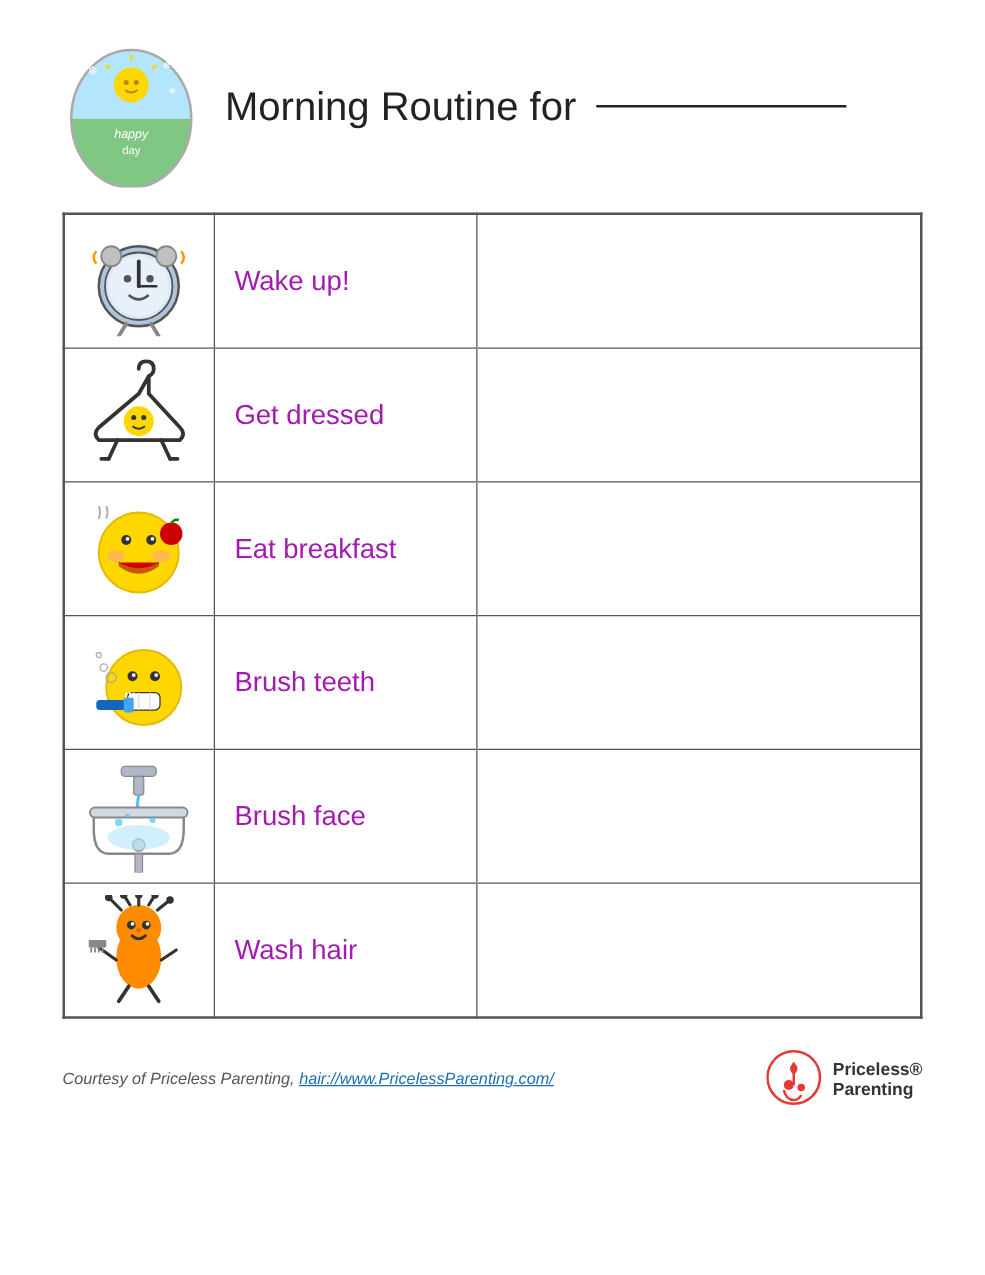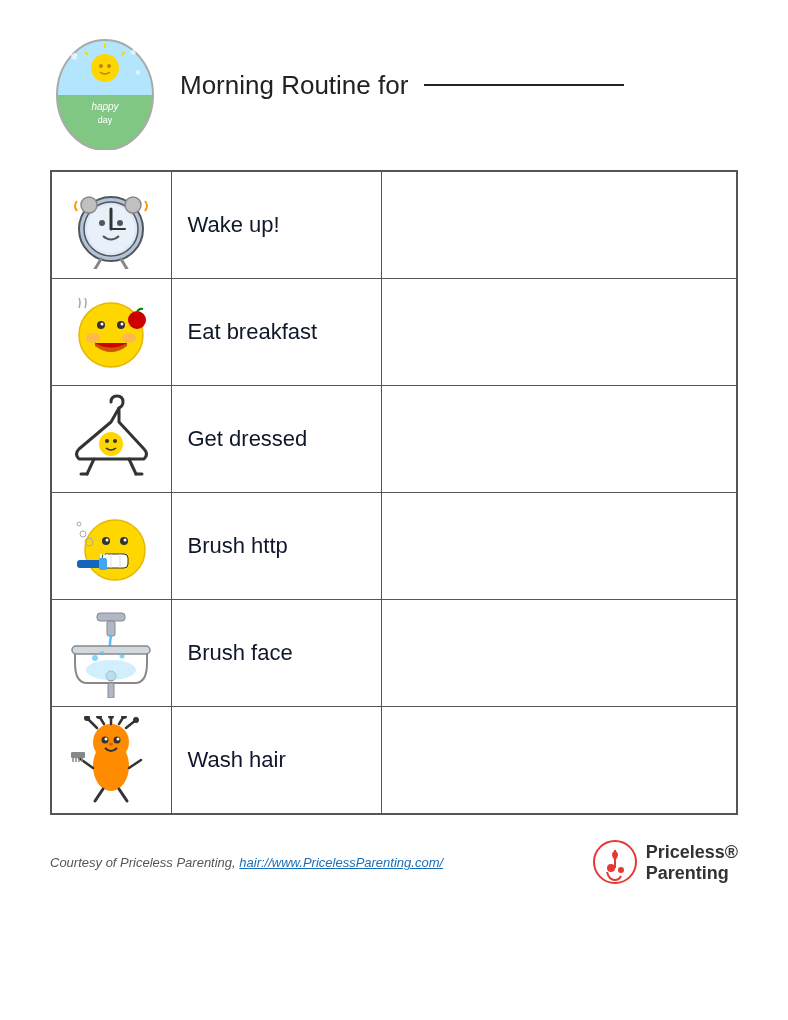--- a/index.html
+++ b/index.html
@@ -25,21 +25,21 @@
       flex-shrink: 0;
     }
 
     .title-area {
       display: flex;
       align-items: center;
       gap: 10px;
     }
 
     .main-title {
-      font-size: 26px;
+      font-size: 32px;
       font-weight: normal;
       color: #222;
       white-space: nowrap;
     }
 
     .title-underline {
       display: inline-block;
       width: 200px;
       border-bottom: 2px solid #222;
       margin-left: 6px;
@@ -65,21 +65,21 @@
       padding: 8px;
       text-align: center;
       vertical-align: middle;
     }
 
     .label-cell {
       width: 210px;
       border-right: 1.5px solid #555;
       padding: 8px 16px;
       font-size: 22px;
-      color: #0f172a;
+      color: #a21caf;
       vertical-align: middle;
     }
 
     .check-cell {
       vertical-align: middle;
       padding: 12px;
     }
 
     
     .icon-container {
@@ -106,21 +106,21 @@
 
     .footer-link {
       color: #1a6eb5;
       text-decoration: underline;
     }
 
     .footer-right {
       display: flex;
       align-items: center;
       gap: 8px;
-      font-size: 18px;
+      font-size: 14px;
       font-weight: bold;
       color: #333;
     }
 
     .footer-logo {
       width: 45px;
       height: 45px;
     }
   </style>
 </head>
@@ -199,53 +199,20 @@
       </td>
       <td class="label-cell">
         <span>Wake up!</span>
       </td>
       <td class="check-cell"></td>
     </tr>
 
     <tr>
       <td class="icon-cell">
         <div class="icon-container">
-          <svg width="85" height="85" viewBox="0 0 85 85">
-
-            <circle cx="42" cy="45" r="32" fill="#FFD700" stroke="#e6b800" stroke-width="1.5"></circle>
-
-            <circle cx="32" cy="35" r="4" fill="#333"></circle>
-            <circle cx="52" cy="35" r="4" fill="#333"></circle>
-
-            <circle cx="33" cy="34" r="1.5" fill="white"></circle>
-            <circle cx="53" cy="34" r="1.5" fill="white"></circle>
-
-            <ellipse cx="24" cy="48" rx="7" ry="5" fill="#ff9999" opacity="0.5"></ellipse>
-            <ellipse cx="60" cy="48" rx="7" ry="5" fill="#ff9999" opacity="0.5"></ellipse>
-
-            <path d="M26 53 Q42 68 58 53" fill="#cc0000" stroke="#333" stroke-width="1"></path>
-            <path d="M26 53 Q42 62 58 53 L58 56 Q42 68 26 56 Z" fill="#cc5500"></path>
-
-            <circle cx="68" cy="30" r="9" fill="#cc0000"></circle>
-            <path d="M68 22 Q70 18 74 19" fill="none" stroke="#008000" stroke-width="2"></path>
-
-            <path d="M10 18 Q12 12 10 8" fill="none" stroke="#aaa" stroke-width="1.5"></path>
-            <path d="M16 18 Q18 12 16 8" fill="none" stroke="#aaa" stroke-width="1.5"></path>
-          </svg>
-        </div>
-      </td>
-      <td class="label-cell">
-        <span>Eat breakfast</span>
-      </td>
-      <td class="check-cell"></td>
-    </tr>
-
-    <tr>
-      <td class="icon-cell">
-        <div class="icon-container">
           <svg width="85" height="90" viewBox="0 0 85 90">
 
             <path d="M42 8 Q42 2 48 2 Q54 2 54 8 Q54 12 50 14" fill="none" stroke="#333" stroke-width="3" stroke-linecap="round"></path>
 
             <path d="M50 14 L42 28 L10 55 Q5 60 10 65 L75 65 Q80 60 75 55 L50 28 Z" fill="none" stroke="#333" stroke-width="3" stroke-linecap="round" stroke-linejoin="round"></path>
 
             <circle cx="42" cy="50" r="12" fill="#FFD700"></circle>
             <circle cx="38" cy="47" r="2" fill="#333"></circle>
             <circle cx="46" cy="47" r="2" fill="#333"></circle>
             <path d="M37 54 Q42 58 47 54" fill="none" stroke="#333" stroke-width="1.5"></path>
@@ -262,20 +229,53 @@
         <span>Get dressed</span>
       </td>
       <td class="check-cell"></td>
     </tr>
 
     <tr>
       <td class="icon-cell">
         <div class="icon-container">
           <svg width="85" height="85" viewBox="0 0 85 85">
 
+            <circle cx="42" cy="45" r="32" fill="#FFD700" stroke="#e6b800" stroke-width="1.5"></circle>
+
+            <circle cx="32" cy="35" r="4" fill="#333"></circle>
+            <circle cx="52" cy="35" r="4" fill="#333"></circle>
+
+            <circle cx="33" cy="34" r="1.5" fill="white"></circle>
+            <circle cx="53" cy="34" r="1.5" fill="white"></circle>
+
+            <ellipse cx="24" cy="48" rx="7" ry="5" fill="#ff9999" opacity="0.5"></ellipse>
+            <ellipse cx="60" cy="48" rx="7" ry="5" fill="#ff9999" opacity="0.5"></ellipse>
+
+            <path d="M26 53 Q42 68 58 53" fill="#cc0000" stroke="#333" stroke-width="1"></path>
+            <path d="M26 53 Q42 62 58 53 L58 56 Q42 68 26 56 Z" fill="#cc5500"></path>
+
+            <circle cx="68" cy="30" r="9" fill="#cc0000"></circle>
+            <path d="M68 22 Q70 18 74 19" fill="none" stroke="#008000" stroke-width="2"></path>
+
+            <path d="M10 18 Q12 12 10 8" fill="none" stroke="#aaa" stroke-width="1.5"></path>
+            <path d="M16 18 Q18 12 16 8" fill="none" stroke="#aaa" stroke-width="1.5"></path>
+          </svg>
+        </div>
+      </td>
+      <td class="label-cell">
+        <span>Eat breakfast</span>
+      </td>
+      <td class="check-cell"></td>
+    </tr>
+
+    <tr>
+      <td class="icon-cell">
+        <div class="icon-container">
+          <svg width="85" height="85" viewBox="0 0 85 85">
+
             <circle cx="46" cy="46" r="30" fill="#FFD700" stroke="#e6b800" stroke-width="1.5"></circle>
 
             <circle cx="37" cy="37" r="4" fill="#333"></circle>
             <circle cx="55" cy="37" r="4" fill="#333"></circle>
             <circle cx="38" cy="36" r="1.5" fill="white"></circle>
             <circle cx="56" cy="36" r="1.5" fill="white"></circle>
 
             <rect x="33" y="50" width="26" height="14" rx="4" fill="white" stroke="#333" stroke-width="1"></rect>
 
             <line x1="42" y1="50" x2="42" y2="64" stroke="#ddd" stroke-width="1"></line>
@@ -288,21 +288,21 @@
             <line x1="35" y1="54" x2="35" y2="50" stroke="white" stroke-width="1.5"></line>
             <line x1="38" y1="54" x2="38" y2="50" stroke="white" stroke-width="1.5"></line>
 
             <circle cx="20" cy="38" r="4" fill="none" stroke="#aaa" stroke-width="1"></circle>
             <circle cx="14" cy="30" r="3" fill="none" stroke="#aaa" stroke-width="1"></circle>
             <circle cx="10" cy="20" r="2" fill="none" stroke="#aaa" stroke-width="1"></circle>
           </svg>
         </div>
       </td>
       <td class="label-cell">
-        <span>Brush http</span>
+        <span>Brush teeth</span>
       </td>
       <td class="check-cell"></td>
     </tr>
 
     <tr>
       <td class="icon-cell">
         <div class="icon-container">
           <svg width="88" height="90" viewBox="0 0 88 90">
 
             <rect x="30" y="5" width="28" height="8" rx="3" fill="#b0b8c8" stroke="#888" stroke-width="1"></rect>

